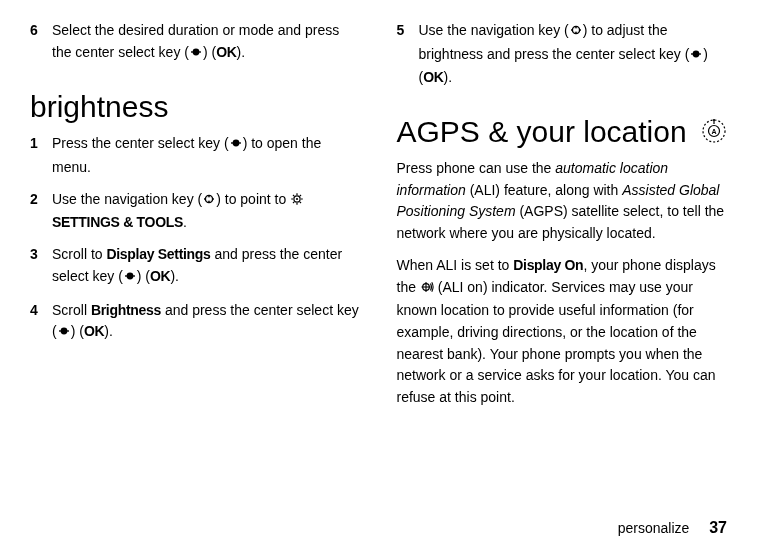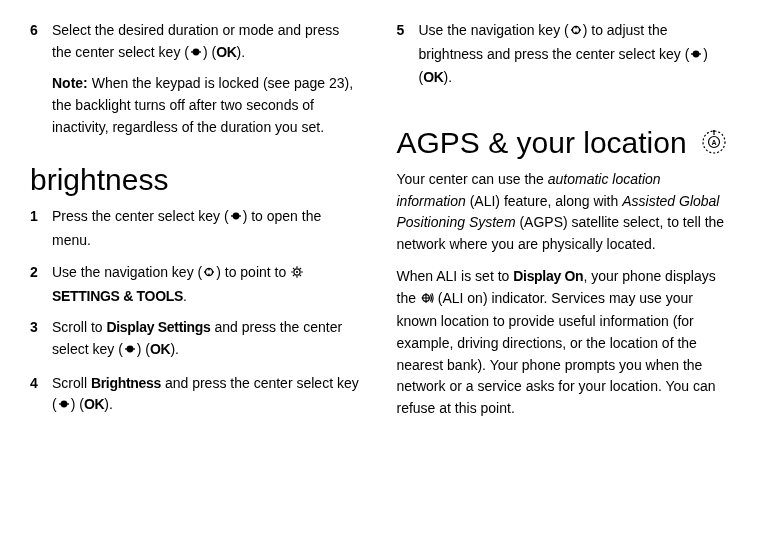--- a/index.html
+++ b/index.html
@@ -103,23 +103,20 @@
     <div class="col body-text">
 
       <div class="step">
         <div class="step-num">6</div>
         <div class="step-body">
           <span>Select the desired duration or mode and press the center select key (</span><span class="inline-svg center-key-icon"><svg viewBox="0 0 14 14">
                 <circle cx="3" cy="7" r="0.9" fill="#000"></circle>
                 <circle cx="11" cy="7" r="0.9" fill="#000"></circle>
                 <circle cx="7" cy="7" r="3.4" fill="#000"></circle>
               </svg></span><span>) (</span><span class="boldui">OK</span><span>).</span>
-          <div class="sub">
-            <span class="bold">Note:</span><span> When the keypad is locked (see page 23), the backlight turns off after two seconds of inactivity, regardless of the duration you set.</span>
-          </div>
         </div>
       </div>
 
       <div class="h1 tight-top">brightness</div>
 
 
       <div class="step">
         <div class="step-num">1</div>
         <div class="step-body">
           <span>Press the center select key (</span><span class="inline-svg center-key-icon"><svg viewBox="0 0 14 14">
@@ -202,34 +199,38 @@
       <div style="position:relative;">
         <span class="top-icon agps-icon">
           <svg viewBox="0 0 26 26">
             <circle cx="13" cy="13" r="11" fill="none" stroke="#000" stroke-width="1.2" stroke-dasharray="2 2"></circle>
             <circle cx="13" cy="13" r="5.5" fill="none" stroke="#000" stroke-width="1.2"></circle>
             <text x="13" y="15.6" text-anchor="middle" font-size="7" font-family="Arial" font-weight="bold">A</text>
             <line x1="13" y1="2" x2="13" y2="6" stroke="#000" stroke-width="1.2"></line>
             <circle cx="13" cy="2" r="1.1" fill="#000"></circle>
           </svg>
         </span>
-        <div class="h1" style="margin-top:36px;">AGPS &amp; your location</div>
+        <div class="h1" style="margin-top:25px;">AGPS &amp; your location</div>
       </div>
 
       <p class="para">
-        <span>Your center can use the </span><span class="italic-term">automatic location information</span><span> (ALI) feature, along with </span><span class="italic-term">Assisted Global Positioning System</span><span> (AGPS) satellite select, to tell the network where you are physically located.</span>
+        <span>Press phone can use the </span><span class="italic-term">automatic location information</span><span> (ALI) feature, along with </span><span class="italic-term">Assisted Global Positioning System</span><span> (AGPS) satellite select, to tell the network where you are physically located.</span>
       </p>
 
       <p class="para">
         <span>When ALI is set to </span><span class="boldui">Display On</span><span>, your phone displays the </span><span class="inline-svg location-indicator-icon"><svg viewBox="0 0 14 14">
               <circle cx="6" cy="7" r="3.3" fill="none" stroke="#000" stroke-width="1.2"></circle>
               <line x1="6" y1="2" x2="6" y2="12" stroke="#000" stroke-width="1.1"></line>
               <line x1="1.5" y1="7" x2="10.5" y2="7" stroke="#000" stroke-width="1.1"></line>
               <path d="M10.5 3.5 Q12.5 7 10.5 10.5" fill="none" stroke="#000" stroke-width="1.1"></path>
               <path d="M11.8 2.3 Q14.4 7 11.8 11.7" fill="none" stroke="#000" stroke-width="1.1"></path>
             </svg></span><span> (ALI on) indicator. Services may use your known location to provide useful information (for example, driving directions, or the location of the nearest bank). Your phone prompts you when the network or a service asks for your location. You can refuse at this point.</span>
       </p>
 
     </div>
   </div>
 
+  <div class="footer">
+    <span>personalize</span>
+    <span class="pagenum">37</span>
+  </div>
 
 </div>
 
 </body></html>

